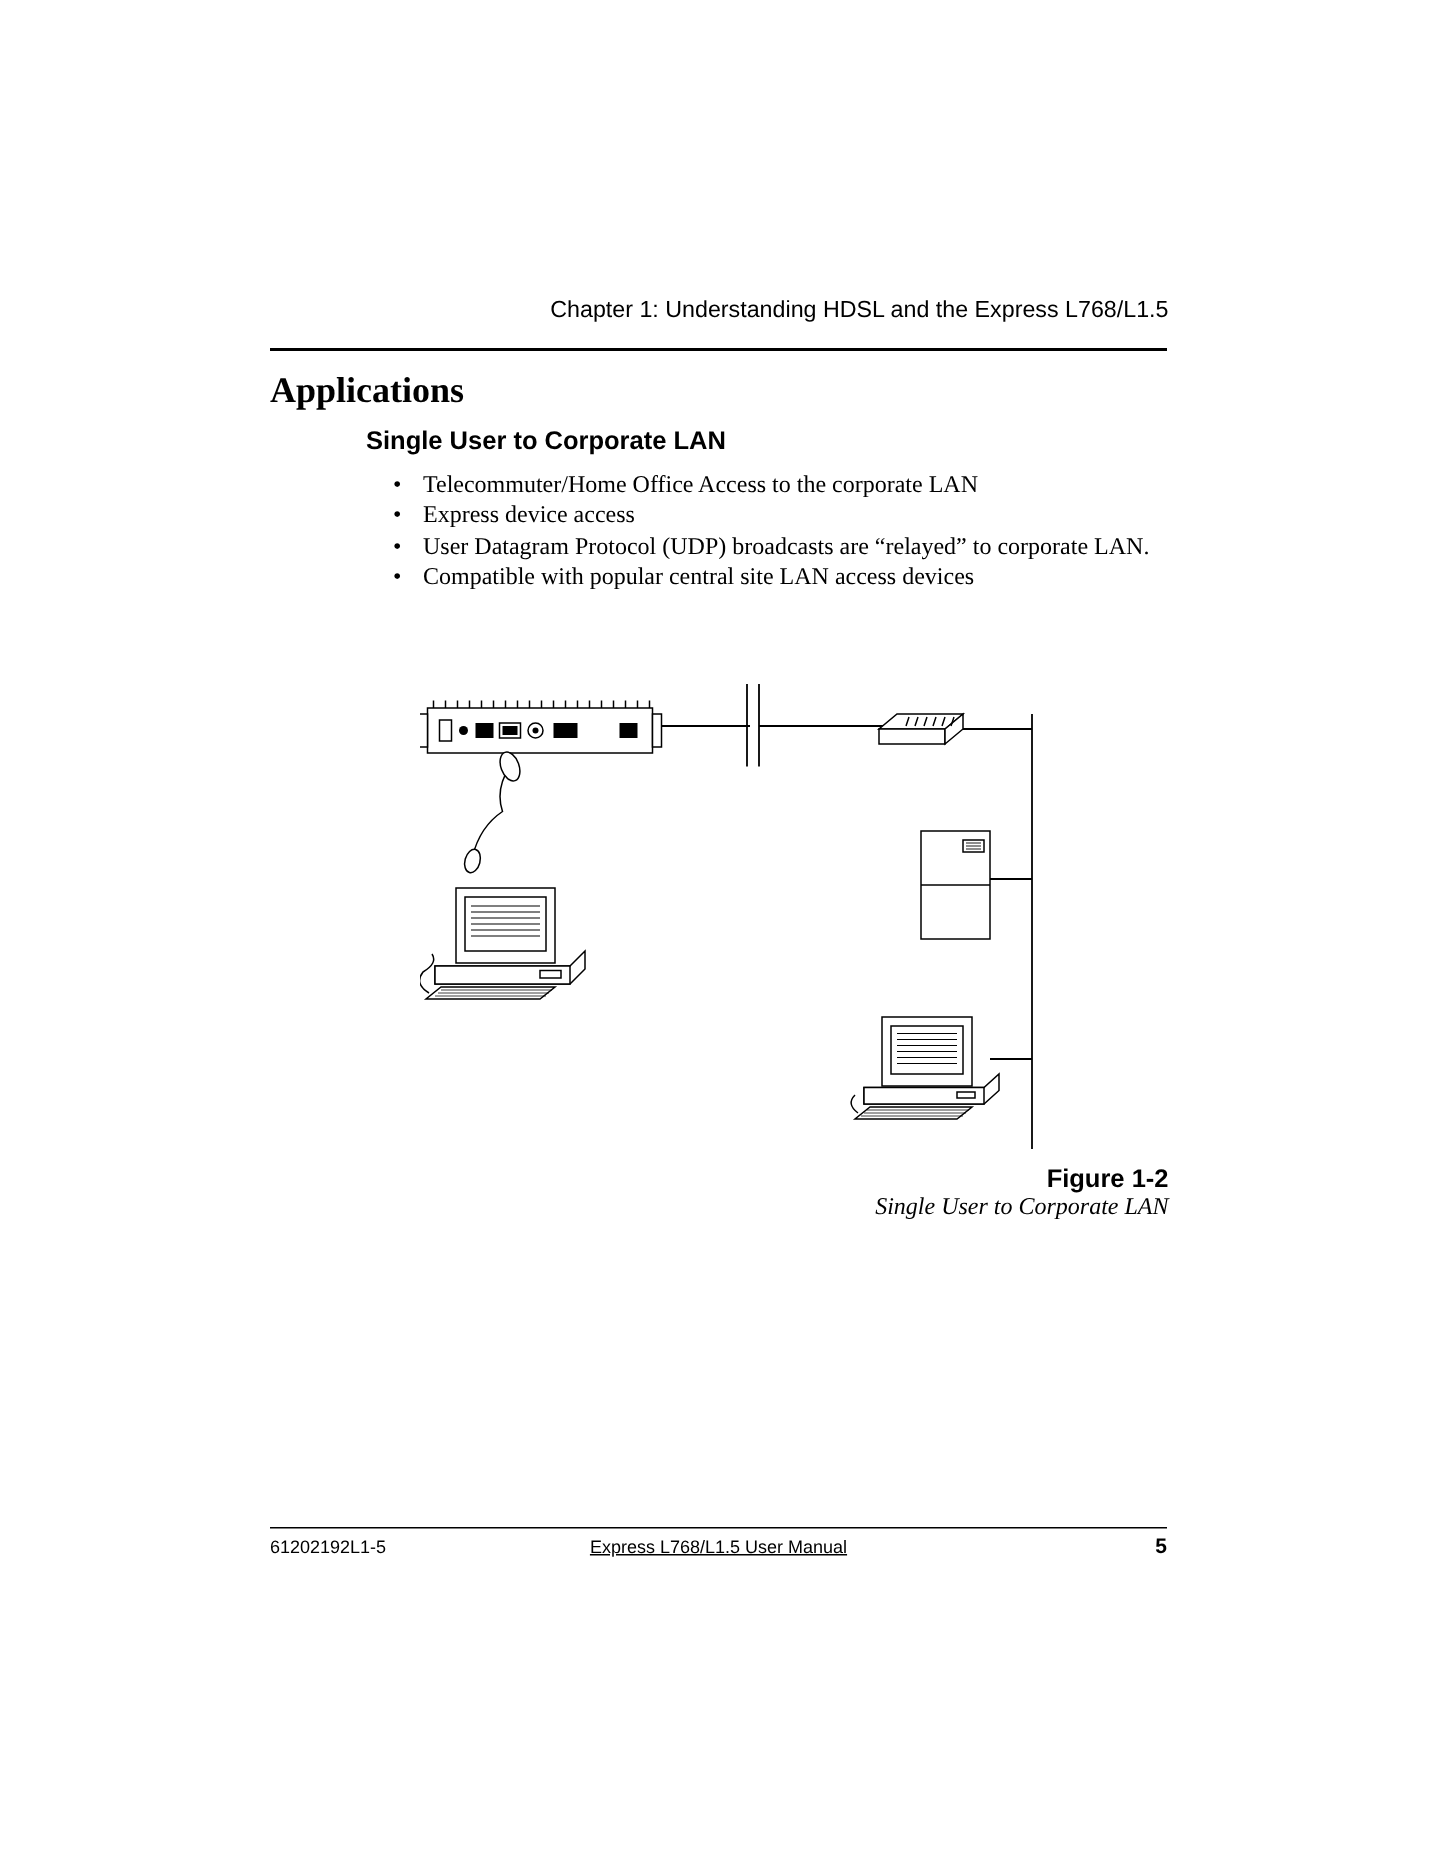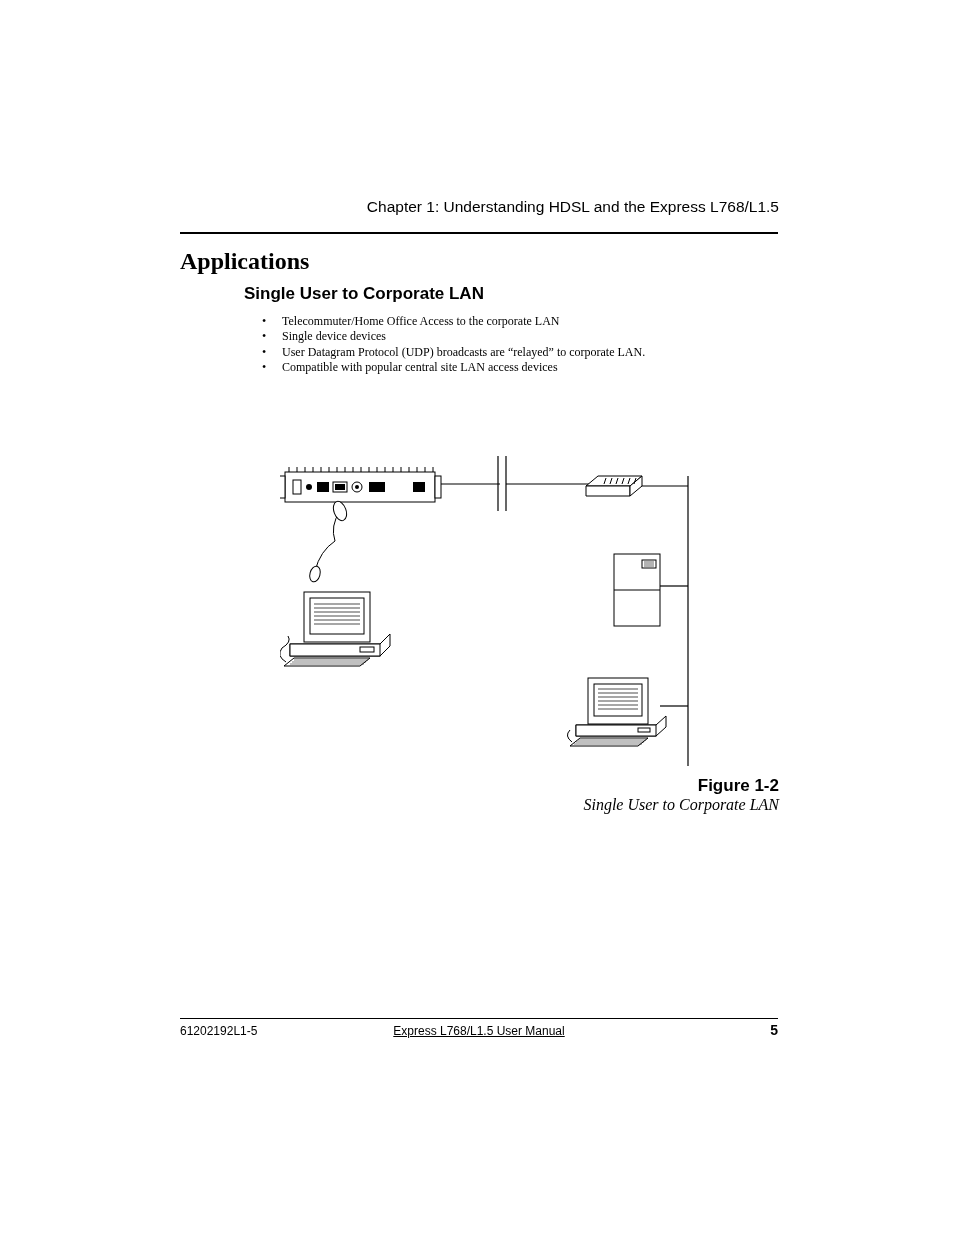--- a/index.html
+++ b/index.html
@@ -50,21 +50,21 @@
     font-size: 17px;
   }
   ul.bullets {
     position: absolute;
     top: 314px;
     left: 262px;
     width: 516px;
     margin: 0;
     padding: 0;
     list-style: none;
-    font-size: 12px;
+    font-size: 16px;
     line-height: 1.28;
   }
   ul.bullets li {
     position: relative;
     padding-left: 20px;
     margin: 0;
   }
   ul.bullets li::before {
     content: "•";
     position: absolute;
@@ -119,21 +119,21 @@
 <div class="page">
 
   <div class="running-head">Chapter 1: Understanding HDSL and the Express L768/L1.5</div>
   <div class="rule-top"></div>
 
   <div class="h1">Applications</div>
   <div class="h2">Single User to Corporate LAN</div>
 
   <ul class="bullets">
     <li>Telecommuter/Home Office Access to the corporate LAN</li>
-    <li>Single device devices</li>
+    <li>Express device access</li>
     <li>User Datagram Protocol (UDP) broadcasts are “relayed” to corporate LAN.</li>
     <li>Compatible with popular central site LAN access devices</li>
   </ul>
 
   <div class="figure">
     <svg viewBox="0 0 440 320" xmlns="http://www.w3.org/2000/svg">
 
       <g stroke="#000" stroke-width="1.2" fill="none">
 
         <line x1="155" y1="28" x2="220" y2="28"></line>

